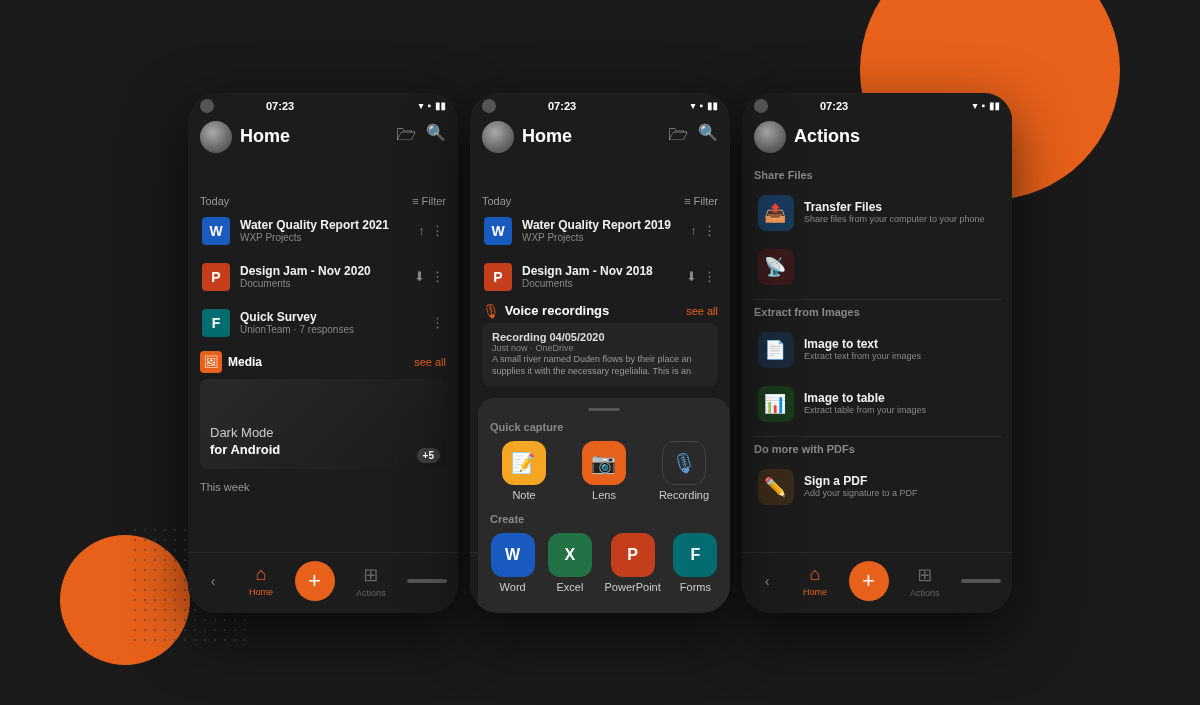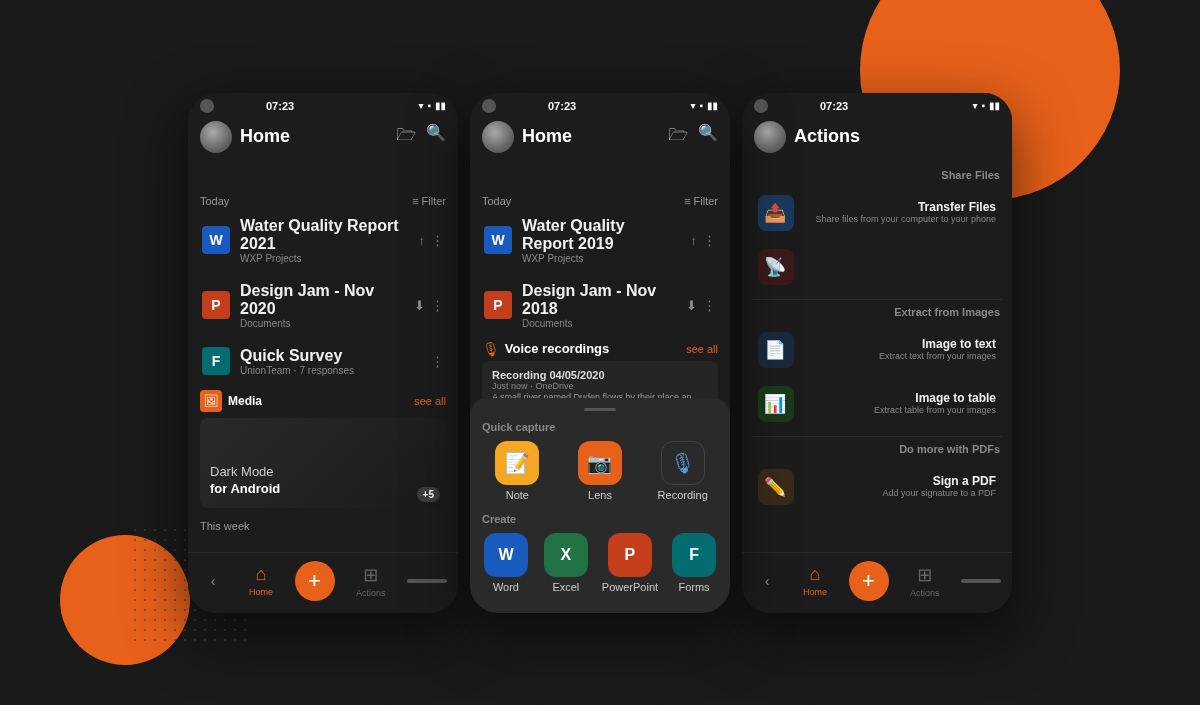--- a/index.html
+++ b/index.html
@@ -190,21 +190,21 @@
       justify-content: center;
       flex-shrink: 0;
       font-size: 14px;
       font-weight: bold;
     }
     .file-icon-word { background: #185abd; color: #fff; }
     .file-icon-ppt { background: #c43e1c; color: #fff; }
     .file-icon-forms { background: #036c70; color: #fff; }
     .file-info { flex: 1; }
     .file-name {
-      font-size: 16px;
+      font-size: 12px;
       font-weight: 600;
       color: #f0f0f0;
     }
     .file-sub {
       font-size: 10px;
       color: #888;
     }
     .file-actions {
       display: flex;
       gap: 6px;
@@ -395,21 +395,21 @@
     .recording-text {
       font-size: 9px;
       color: #999;
       line-height: 1.4;
     }
 
     
     .bottom-sheet {
       position: absolute;
       bottom: 0;
-      left: 0;
+      left: 8px;
       right: 0;
       background: #2a2a2a;
       border-radius: 16px 16px 0 0;
       padding: 10px 12px 8px;
       z-index: 10;
     }
     .sheet-handle {
       width: 32px;
       height: 3px;
       background: #555;
@@ -453,21 +453,20 @@
     .sheet-icon-word-bg { background: #185abd; }
     .sheet-icon-excel-bg { background: #217346; }
     .sheet-icon-ppt-bg { background: #c43e1c; }
     .sheet-icon-forms-bg { background: #036c70; }
 
     
     .actions-section {
       padding: 8px 10px;
       flex: 1;
       overflow: hidden;
-      text-align: right;
     }
     .actions-group-title {
       font-size: 11px;
       color: #888;
       font-weight: 600;
       margin-bottom: 6px;
       padding: 0 2px;
     }
     .action-item {
       display: flex;

